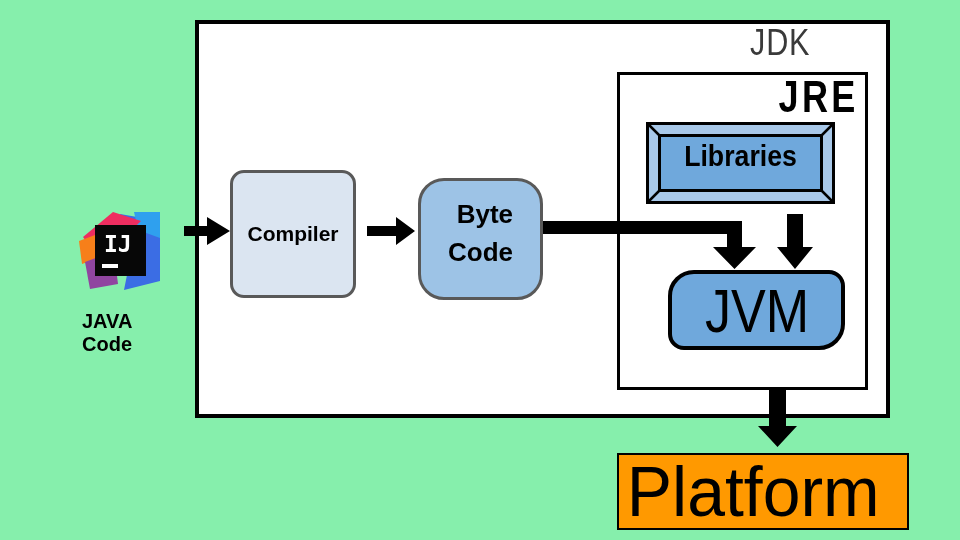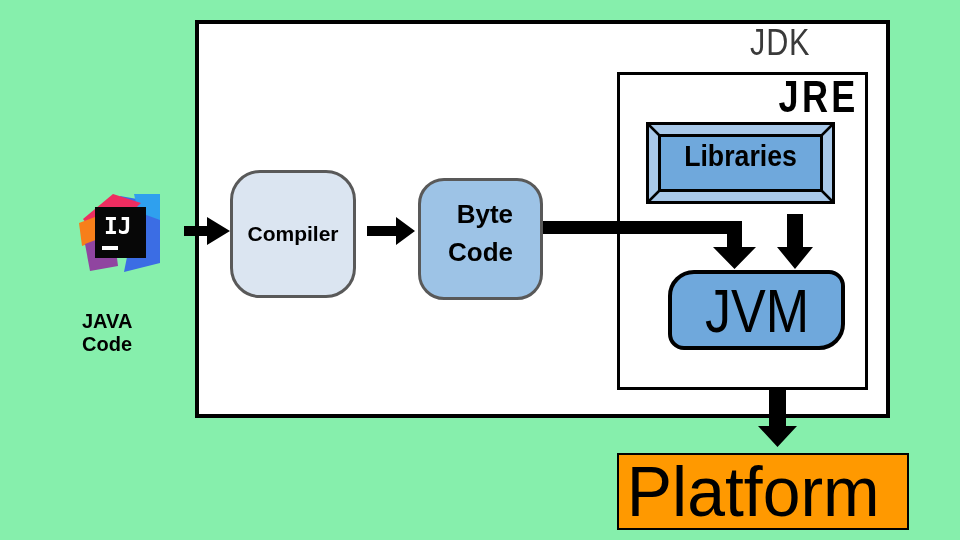--- a/index.html
+++ b/index.html
@@ -26,30 +26,30 @@
              display:flex;align-items:center;justify-content:center;
              font-size:29px;font-weight:700;transform:scaleX(.92);}
 
   
   .jvm{left:668px;top:270px;width:177px;height:80px;background:#6fa8dc;border:4px solid #000;
        border-radius:26px 16px 26px 16px;display:flex;align-items:center;justify-content:center;text-align:center;}
   .jvm-label{font-size:62px;font-weight:400;transform:scaleX(.84) scaleY(1.0);letter-spacing:0px;}
 
   
   .compiler{left:230px;top:170px;width:126px;height:128px;background:#dbe5f1;border:3px solid #595959;
-            border-radius:30px;display:flex;align-items:center;justify-content:center;}
+            border-radius:14px;display:flex;align-items:center;justify-content:center;}
   .compiler-label{font-size:21px;font-weight:700;}
 
   
   .bytecode{left:418px;top:178px;width:125px;height:122px;background:#9dc3e6;border:3px solid #595959;
             border-radius:26px;display:flex;align-items:center;justify-content:center;text-align:right;}
   .bytecode-label{font-size:26px;font-weight:700;line-height:38px;margin-top:-12px;}
 
   
-  .ij-logo{left:78px;top:192px;width:84px;height:84px;text-decoration:underline;}
+  .ij-logo{left:78px;top:210px;width:84px;height:84px;text-decoration:underline;}
   .java-code-label{left:82px;top:310px;font-size:20px;font-weight:700;line-height:23px;}
 
   
   .platform{left:617px;top:453px;width:292px;height:77px;background:#ff9900;border:2px solid #000;
             display:flex;align-items:center;}
   .platform-label{font-size:70px;font-weight:400;line-height:74px;padding-left:8px;
                   transform:scaleX(.97);transform-origin:left center;}
 
   
   .arrows{left:0;top:0;width:960px;height:540px;pointer-events:none;}

